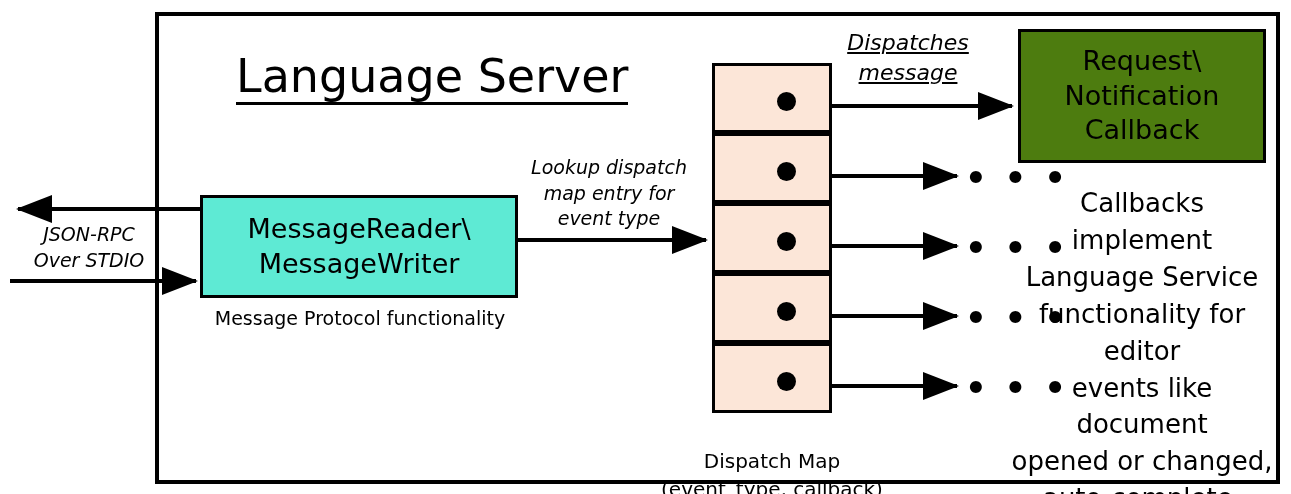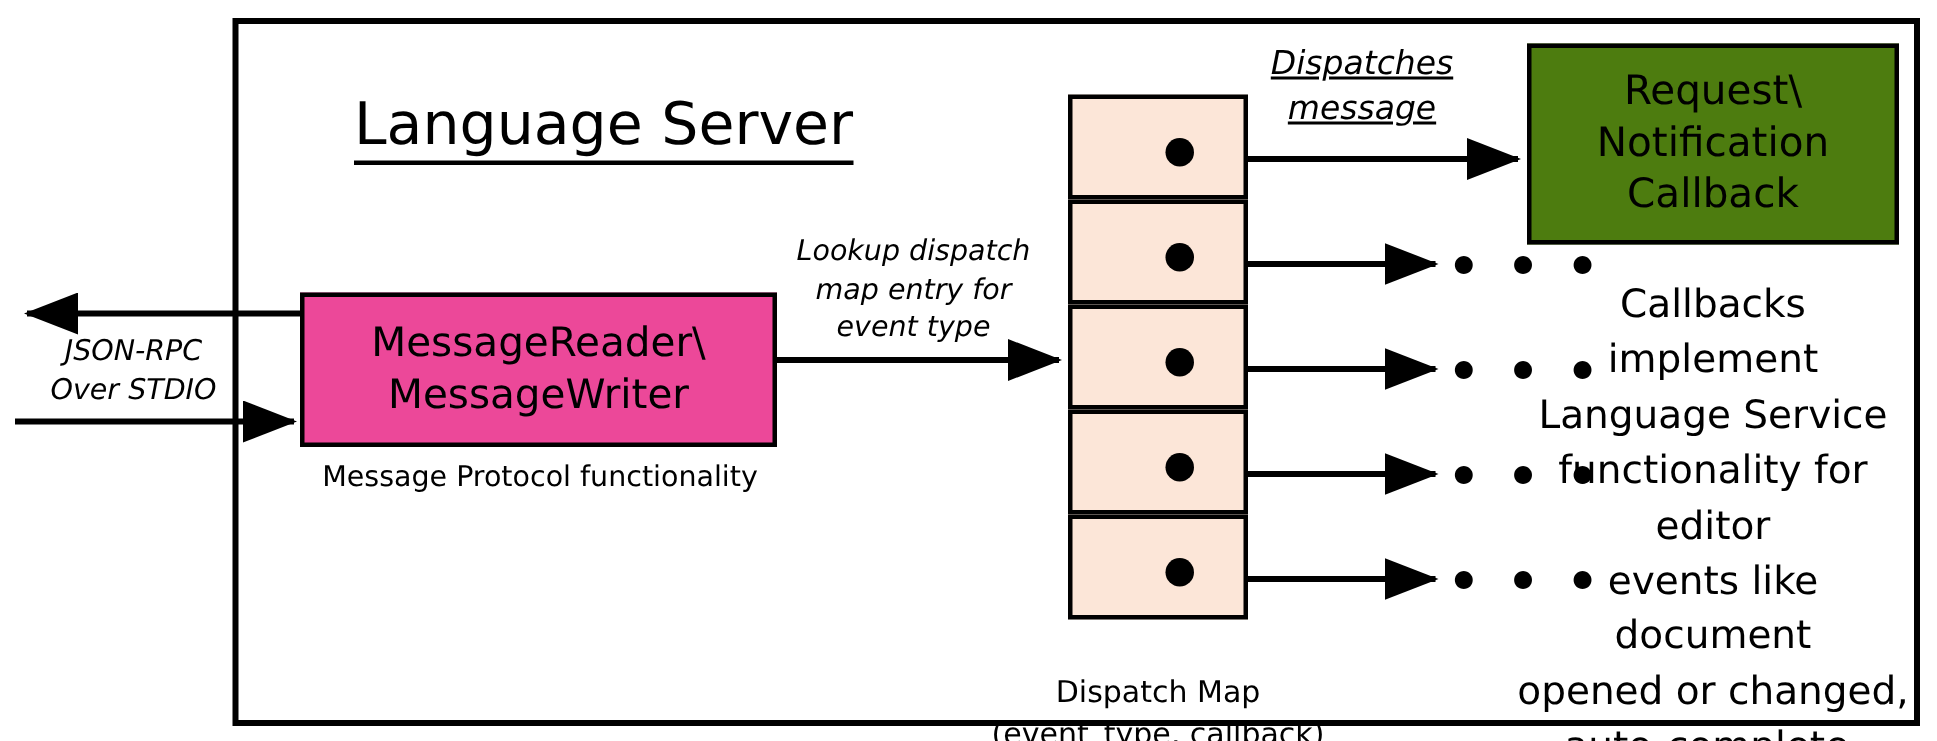--- a/index.html
+++ b/index.html
@@ -25,46 +25,45 @@
     height: 472px;
     border: 4px solid #000000;
     box-sizing: border-box;
   }
 
   
   #title {
     position: absolute;
     left: 236px;
     top: 52px;
-    font-size: 39px;
+    font-size: 46px;
     color: #000000;
     white-space: nowrap;
     border-bottom: 3px solid #000000;
     padding-bottom: 2px;
     line-height: 1.05;
-    margin-top: 12px;
   }
 
   
   .node-box {
     position: absolute;
     border: 3px solid #000000;
     box-sizing: border-box;
     display: flex;
     align-items: center;
     justify-content: center;
     text-align: center;
     color: #000000;
   }
   #reader-writer-box {
     left: 200px;
     top: 195px;
     width: 318px;
     height: 103px;
-    background: #ec4899;
+    background: #5eead4;
     font-size: 27px;
     line-height: 1.28;
   }
   #callback-box {
     left: 1018px;
     top: 29px;
     width: 248px;
     height: 134px;
     background: #4d7c0f;
     font-size: 27px;

